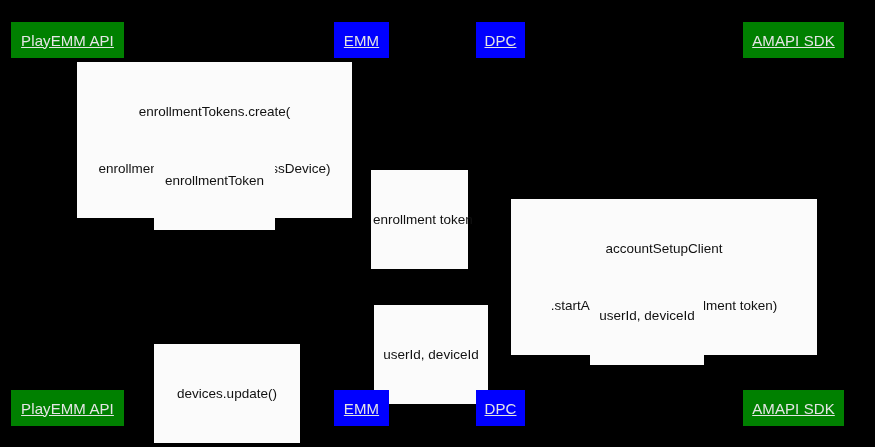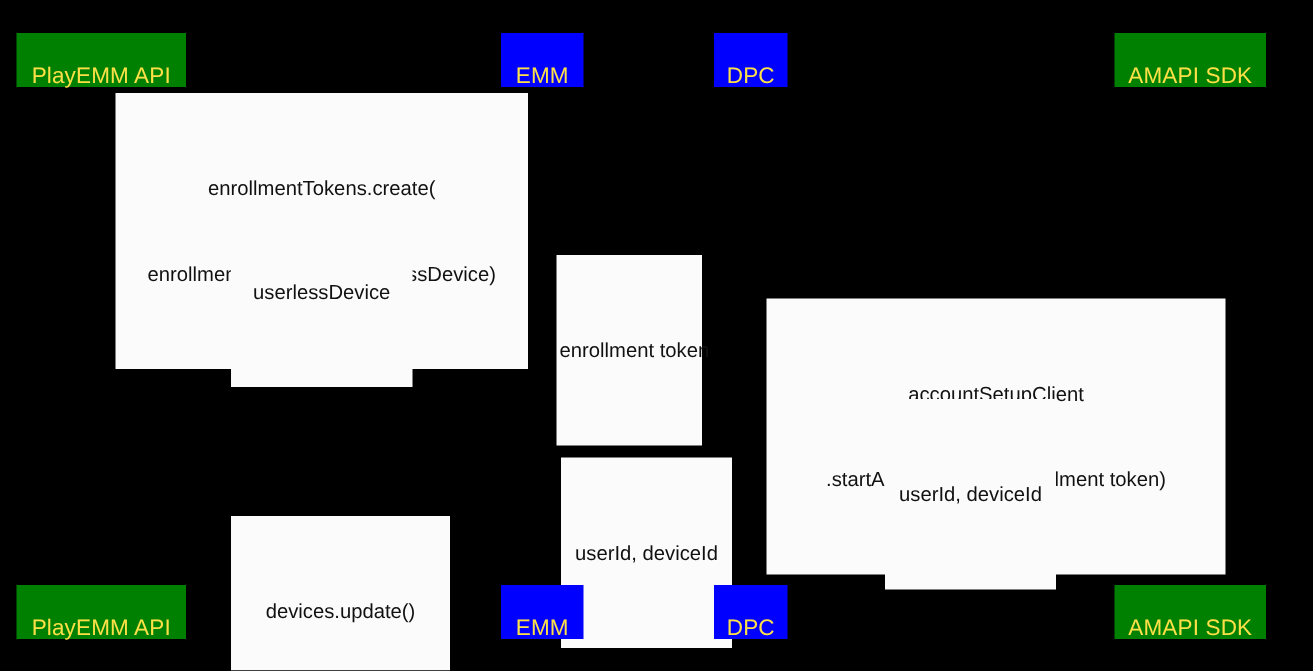--- a/index.html
+++ b/index.html
@@ -12,43 +12,44 @@
     position: relative;
     width: 875px;
     height: 447px;
     background: #000000;
     font-family: "Liberation Sans", sans-serif;
     overflow: hidden;
   }
   .participant {
     position: absolute;
     display: flex;
-    align-items: flex-end;
+    align-items: center;
     justify-content: center;
-    color: #fde047;
+    color: #e5e5e5;
     font-size: 15px;
     line-height: 1;
     letter-spacing: 0.1px;
     box-sizing: border-box;
     white-space: nowrap;
     user-select: none;
+    text-decoration: underline;
   }
   .lifeline {
     position: absolute;
     width: 1px;
     background: #000000;
   }
   .msg-label {
     position: absolute;
     background: #fbfbfb;
     color: #111111;
     font-size: 13.5px;
     line-height: 19px;
     text-align: center;
-    padding: 16px 2px;
+    padding: 2px 2px;
     box-sizing: border-box;
     white-space: pre;
     user-select: none;
   }
   .msg-arrow {
     position: absolute;
     height: 1px;
     background: #000000;
   }
 </style>
@@ -82,21 +83,21 @@
   <div class="participant" style="left:743px; top:22px; width:101px; height:36px; background:#008000;">
     <span>AMAPI SDK</span>
   </div>
 
   <div class="msg-label" style="left:77px; top:62px; width:275px;">
     <div>enrollmentTokens.create(</div>
     <div>enrollmentTokenType=userlessDevice)</div>
   </div>
 
   <div class="msg-label" style="left:154px; top:131px; width:121px;">
-    <div>userlessDevice</div>
+    <div>enrollmentToken</div>
   </div>
 
   <div class="msg-label" style="left:371px; top:170px; width:97px;">
     <div>enrollment token</div>
   </div>
 
   <div class="msg-label" style="left:511px; top:199px; width:306px;">
     <div>accountSetupClient</div>
     <div>.startAccountSetup(entrollment token)</div>
   </div>

